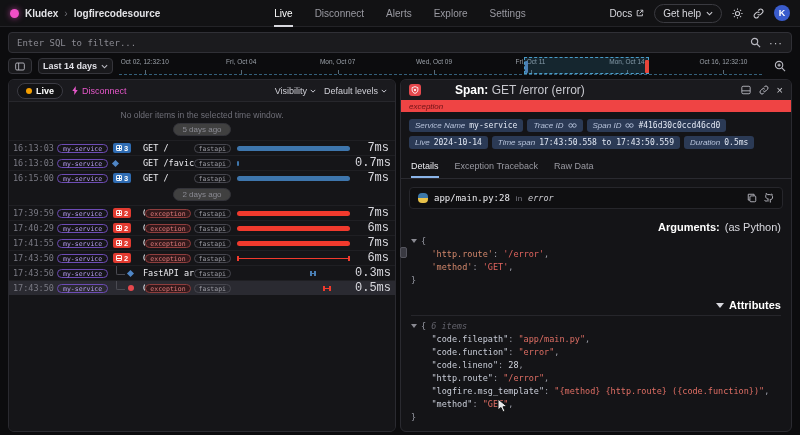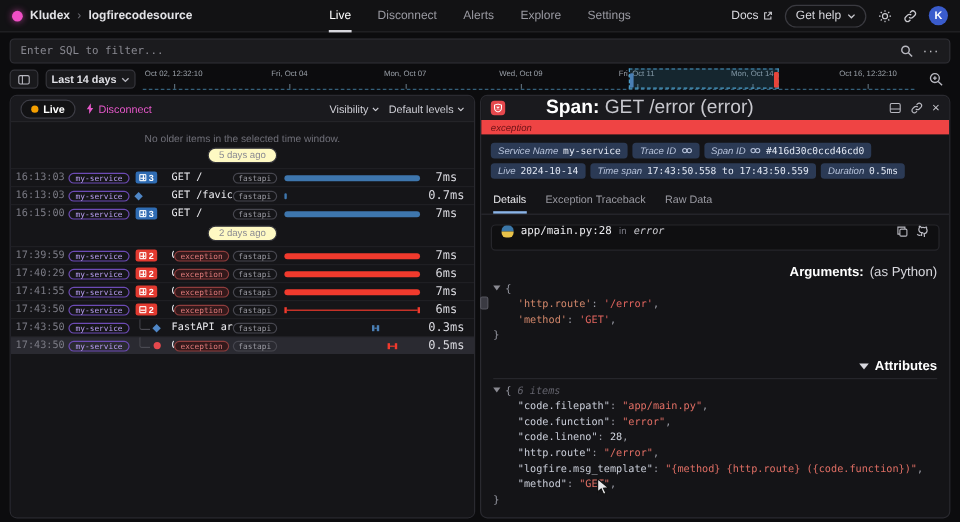--- a/index.html
+++ b/index.html
@@ -58,21 +58,21 @@
   .lp-head { height:22px; display:flex; align-items:center; gap:8px; padding:0 8px; background:#1a1a1e; border-bottom:1px solid #27272c; }
   .live-pill { display:flex; align-items:center; gap:4px; border:1px solid #3c3c44; border-radius:10px; padding:2px 8px;
     font-size:9px; font-weight:bold; color:#fff; background:#121214; cursor:pointer; }
   .live-dot { width:6px; height:6px; border-radius:50%; background:#f59f00; }
   .disconnect { display:flex; align-items:center; gap:3px; color:#e557c9; font-size:9px; cursor:pointer; }
   .lp-head .spacer { flex:1; }
   .dd { display:flex; align-items:center; gap:3px; font-size:9px; color:#cfcfd6; cursor:pointer; }
   .lp-body { flex:1; overflow:hidden; background:#151518; }
   .empty-msg { text-align:center; font-size:8.5px; color:#6f6f78; padding-top:8px; }
   .group-divider { display:flex; justify-content:center; padding:3px 0 4px; }
-  .divider-pill { font-size:8px; color:#8a8a92; background:#fef9c3; border:1px solid #333339; border-radius:9px; padding:1px 8px; cursor:pointer; }
+  .divider-pill { font-size:8px; color:#8a8a92; background:#404040; border:1px solid #333339; border-radius:9px; padding:1px 8px; cursor:pointer; }
   .trace-row { display:flex; align-items:center; height:15px; border-top:1px solid #1f1f23; padding:0 6px 0 4px; cursor:pointer; }
   .trace-row.selected { background:#2a2a31; }
   .t-time { width:44px; font-size:8.5px; color:#7a7a84; }
   .t-service { width:56px; display:flex; }
   .service-tag { font-size:6.5px; color:#b79df0; border:1px solid #6d4bb5; border-radius:7px; padding:0 5px; line-height:8px; height:9px;
     font-family:"DejaVu Sans Mono", monospace; }
   .t-lead { width:30px; display:flex; align-items:center; gap:2px; }
   .badge { display:inline-flex; align-items:center; gap:2px; font-size:7.5px; font-weight:bold; color:#fff;
     border-radius:2px; padding:0 3px; height:10px; }
   .badge.blue { background:#2f6cb3; }
@@ -89,38 +89,38 @@
   .tag-exception { color:#e07a7a; border:1px solid #8f3d3d; background:#33191b; }
   .tag-fastapi { color:#9a9aa2; border:1px solid #46464e; background:transparent; }
   .t-bararea { width:118px; position:relative; height:10px; }
   .bar-full { position:absolute; top:2.5px; height:5px; border-radius:2.5px; }
   .bar-full.blue { background:#3e76ad; }
   .bar-full.red { background:#f13a2d; }
   .bar-line { position:absolute; top:2.5px; height:5px; border-left:2px solid; border-right:2px solid; }
   .bar-line.red { color:#f13a2d; border-color:#f13a2d; }
   .bar-line.blue { color:#4a7fb5; border-color:#4a7fb5; }
   .bar-line::after { content:''; position:absolute; top:2px; left:0; right:0; height:1px; background:currentColor; }
-  .t-dur { width:34px; text-align:center; font-size:10px; color:#d8d8de; }
+  .t-dur { width:34px; text-align:right; font-size:12px; color:#d8d8de;font-family:Liberation Mono, monospace; }
 
   
   .rp-head { height:20px; display:flex; align-items:center; gap:6px; padding:0 8px; background:#1a1a1e; }
   .err-ico { width:12px; height:12px; border-radius:3px; background:#e5484d; display:flex; align-items:center; justify-content:center; }
-  .rp-title { flex:1; font-size:16px; color:#c8c8ce; white-space:nowrap; overflow:hidden;padding-left:28px; }
+  .rp-title { flex:1; font-size:12px; color:#c8c8ce; white-space:nowrap; overflow:hidden;padding-left:28px; }
   .rp-title b { color:#fff; }
   .rp-icons { display:flex; gap:8px; align-items:center; color:#b8b8c0; }
   .banner { background:#ef4444; color:#6d1216; font-size:8px; font-style:italic; padding:1.5px 8px; }
   .chips { display:flex; flex-wrap:wrap; gap:4px; padding:7px 8px 5px; }
   .chip { display:flex; align-items:center; gap:4px; background:#2b3a55; border-radius:3px; padding:2px 6px; }
   .chip-label { font-size:8px; font-style:italic; color:#b6c2da; }
   .chip-value { font-size:8px; color:#e2e8f4; font-family:"DejaVu Sans Mono", monospace; }
   .rp-tabs { display:flex; gap:16px; padding:0 10px; border-bottom:1px solid #2a2a30; margin-top:3px; }
   .rp-tab { font-size:9px; color:#9a9aa2; padding:4px 0 5px; border-bottom:2px solid transparent; cursor:pointer; }
   .rp-tab.active { color:#ececf0; border-bottom-color:#8ab4e8; }
   .loc-row { margin:8px 8px 4px; background:#0f0f11; border:1px solid #26262b; border-radius:4px; height:22px;
-    display:flex; gap:6px; padding:0 8px; }
+    display:flex; align-items:center; gap:6px; padding:0 8px; }
   .loc-file { font-size:9px; color:#ececf0; font-family:"DejaVu Sans Mono", monospace; }
   .loc-in { font-size:8px; color:#7a7a84; }
   .loc-fn { font-size:8.5px; font-style:italic; color:#c8c8ce; font-family:"DejaVu Sans Mono", monospace; }
   .loc-row .spacer { flex:1; }
   .py-ico { width:10px; height:10px; position:relative; }
   .py-ico::before { content:''; position:absolute; left:0; top:0; width:10px; height:5px; background:#3b77a8; border-radius:4px 4px 0 0; }
   .py-ico::after { content:''; position:absolute; left:0; bottom:0; width:10px; height:5px; background:#e8c24a; border-radius:0 0 4px 4px; }
   .sec-head { padding:8px 10px 2px; font-size:11px; color:#fff; display:flex; align-items:center; gap:5px;justify-content:flex-end; }
   .sec-head b { font-weight:bold; }
   .sec-sub { font-weight:normal; color:#d8d8de; }

